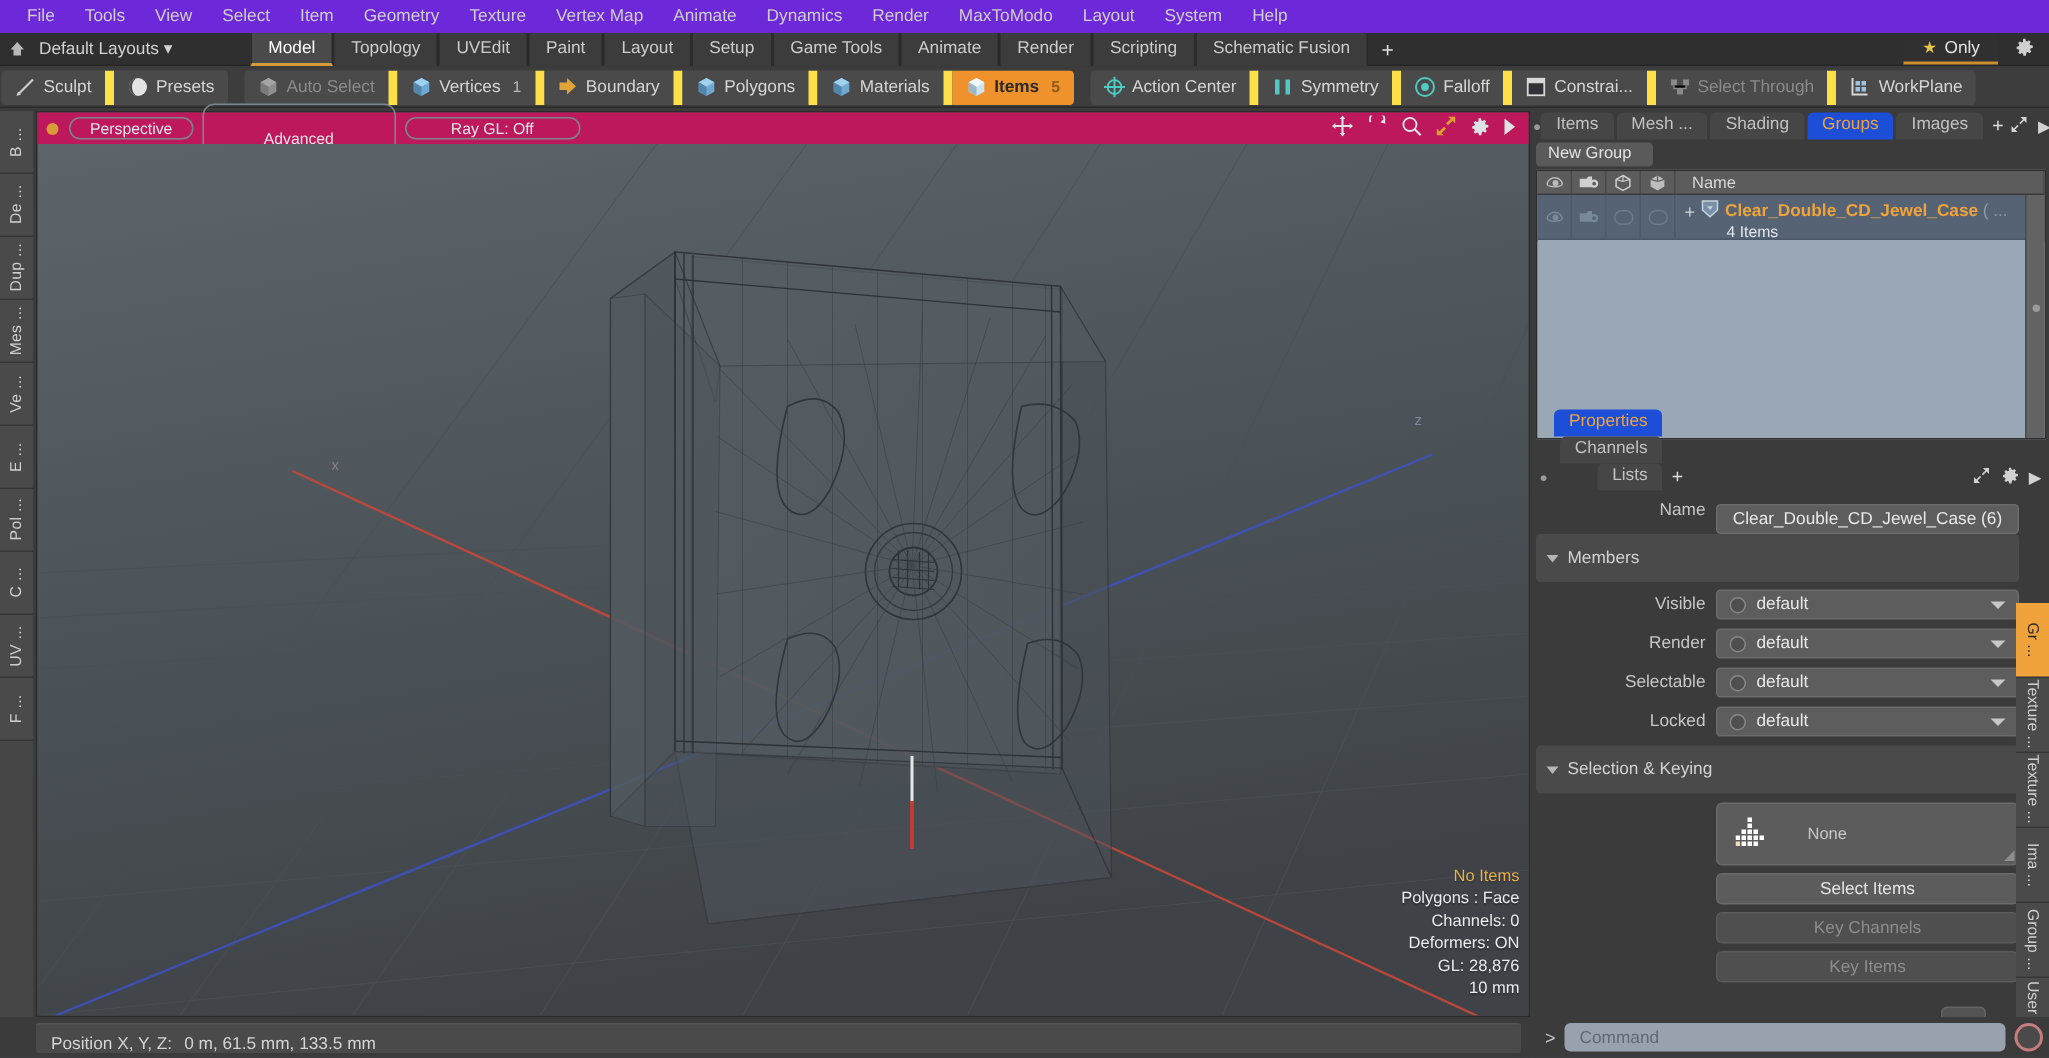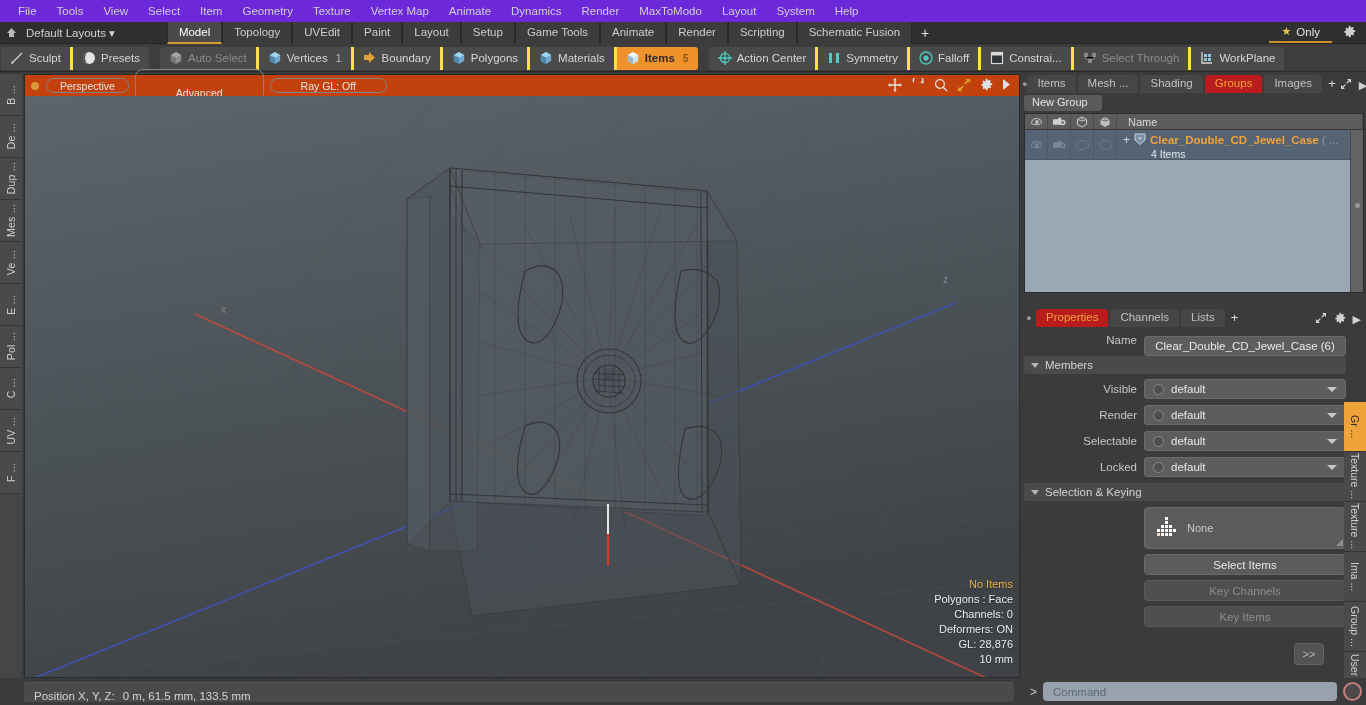--- a/index.html
+++ b/index.html
@@ -53,21 +53,21 @@
   .modebar {
     position: absolute; top: 45px; left: 0; width: 1366px; height: 27px;
     background: #3d3d3d; display: flex; align-items: center;
     border-bottom: 1px solid #2b2b2b;
   }
   .grp { display: flex; align-items: center; height: 23px; margin: 0 1px;
          background: #4a4a4a; border-radius: 3px; overflow: hidden; }
   .mbtn {
     display: flex; align-items: center; gap: 5px; height: 23px; padding: 0 9px;
     font-size: 11.5px; color: #d6d6d6; background: #4a4a4a;
-    border-right: 3px solid #fde047; white-space: nowrap;
+    border-right: 6px solid #fde047; white-space: nowrap;
   }
   .mbtn:last-child { border-right: none; }
   .mbtn.active { background: #f0922b; color: #2b2b2b; font-weight: bold; }
   .mbtn.dim { color: #8b8b8b; }
   .mbtn .cnt { color: #b9b9b9; font-size: 10.5px; margin-left: 3px; }
   .mbtn.active .cnt { color: #8a5a18; }
   .gap { width: 9px; }
 
   .ico { width: 14px; height: 14px; display: inline-block; position: relative; }
 
@@ -89,21 +89,21 @@
     position:absolute; left:0; top:494px; width:22px; height:184px; background:#464646;
   }
 
   
   .viewport-wrap {
     position: absolute; left: 24px; top: 74px; width: 996px; height: 604px;
     background: #545b60; border: 1px solid #2b2b2b;
   }
   .vp-header {
     position: absolute; top: 0; left: 0; width: 100%; height: 21px;
-    background: #c2410c; display: flex; align-items: center; padding-left: 6px;
+    background: #be185d; display: flex; align-items: center; padding-left: 6px;
   }
   .vp-dot { width: 8px; height: 8px; border-radius: 50%; background: #d99b3a; margin-right: 7px; }
   .vp-pill {
     height: 15px; line-height: 14px; padding: 0 13px; border: 1px solid #7d858b;
     border-radius: 8px; color: #e2e6e8; font-size: 10.5px; margin-right: 6px;
     text-align: center;
   }
   .vp-hdr-right { margin-left: auto; display: flex; align-items: center; gap: 9px; padding-right: 8px; color:#dfe3e6; }
   .vp-canvas { position: absolute; top: 21px; left: 0; width: 994px; height: 581px; overflow: hidden; }
   .vp-stats {
@@ -127,21 +127,21 @@
   
   .rpanel { position: absolute; left: 1022px; top: 74px; width: 344px; height: 604px; background: #3b3b3b; }
 
   .tabrow { height: 19px; display: flex; align-items: flex-end; background: #3b3b3b; position: relative; }
   .tabrow .dot { width: 14px; display:flex;align-items:center;justify-content:center; height:19px; color:#9a9a9a; font-size:9px;}
   .ptab {
     height: 18px; line-height: 17px; padding: 0 10px; font-size: 11.5px;
     color: #c2c2c2; background: #464646; border-radius: 4px 4px 0 0;
     margin-right: 2px; white-space: nowrap; max-width: 92px; overflow: hidden;
   }
-  .ptab.active { background: #b91c1c; color: #f0a33a; }
+  .ptab.active { background: #1d4ed8; color: #f0a33a; }
   .tab-plus { color: #dcdcdc; font-size: 13px; padding: 0 4px; line-height: 18px; }
   .tabrow-right { margin-left: auto; display: flex; align-items: center; gap: 7px; padding: 0 5px 1px 0; color:#d2d2d2; font-size:11px;}
 
   .groupbar { height: 20px; background: #3b3b3b; display:flex; align-items:center; padding-left:2px;}
   .newgroup-btn {
     height: 16px; line-height: 15px; padding: 0 14px 0 8px; background: #5a5a5a;
     border-radius: 3px; font-size: 11px; color: #e4e4e4;
   }
 
   .itemlist { position: relative; background: #9aa7b4; border: 1px solid #2d2d2d; height: 180px; margin: 0 2px; }
@@ -175,34 +175,34 @@
   .row .lbl { width: 120px; text-align: right; padding-right: 7px; color: #c7c7c7; font-size: 11.5px; }
   .field {
     flex: 1; height: 20px; background: #5d5d5d; border: 1px solid #6b6b6b;
     border-radius: 3px; display: flex; align-items: center; padding: 0 8px;
     color: #e8e8e8; font-size: 11.5px; position: relative;
   }
   .field.center { justify-content: center; margin-top: 12px; }
   .radio { width: 11px; height: 11px; border-radius: 50%; border: 1px solid #878787; background: #4f4f4f; flex: none; }
   .caret { position: absolute; right: 8px; width:0;height:0;border-left:5px solid transparent;border-right:5px solid transparent;border-top:5px solid #c7c7c7;}
   .section {
-    height: 18px; background: #4a4a4a; display: flex; align-items: center;
+    height: 32px; background: #4a4a4a; display: flex; align-items: center;
     padding-left: 7px; gap: 6px; color: #d2d2d2; font-size: 11.5px;
     border-radius: 3px; margin: 3px 0 2px 0;
   }
   .tri-d { width:0;height:0;border-left:4.5px solid transparent;border-right:4.5px solid transparent;border-top:5px solid #b6b6b6;}
   .btnwide {
     height: 21px; background: #5c5c5c; border: 1px solid #6a6a6a; border-radius: 4px;
     display: flex; align-items: center; justify-content: center; color: #e6e6e6;
     font-size: 11.5px; margin-bottom: 5px;
   }
   .btnwide.dis { color: #8d8d8d; background: #4f4f4f; border-color:#5a5a5a; }
   .sk-area { position: absolute; left: 122px; right: 22px; top: 0; }
   .none-box { height: 42px; background: #5c5c5c; border:1px solid #6a6a6a; border-radius:4px;
-              display:flex;align-items:center;gap:10px;padding-left:12px; margin-bottom:5px; position:relative;}
+              display:flex;align-items:center;gap:28px;padding-left:12px; margin-bottom:5px; position:relative;}
   .none-box .corner { position:absolute; right:2px; bottom:2px; width:0;height:0;
               border-left:7px solid transparent; border-bottom:7px solid #8e8e8e;}
   .dotgrid { width: 20px; height: 24px; }
   .arrbtn { position: absolute; right: 22px; bottom: 8px; width: 30px; height: 22px;
             background: #545454; border:1px solid #646464; border-radius:4px;
             display:flex;align-items:center;justify-content:center;color:#b7b7b7;font-size:11px;}
 
   
   .vstrip-right { position: absolute; right: 0; top: 328px; width: 22px; height: 350px; background:#3b3b3b;
                   display:flex;flex-direction:column;}
@@ -718,21 +718,21 @@
       </div>
       <div class="il-body"></div>
       <div class="il-scroll">
           <div class="knob"></div>
         </div>
     </div>
 
     <div class="props">
       <div class="tabrow" style="position:absolute;top:0;left:0;width:344px;">
         <div class="dot">●</div>
-        <div style="display:flex;align-items:flex-end;" id="proptabs">
+        <div style="display:flex;align-items:flex-end;flex-direction:column;" id="proptabs">
             <div class="ptab active">Properties</div>
             <div class="ptab">Channels</div>
             <div class="ptab">Lists</div>
           </div>
         <div class="tab-plus">+</div>
         <div class="tabrow-right">
           <span>
             <svg width="12" height="12" viewBox="0 0 12 12">
                 <path fill="#d2d2d2" d="M11 1v4l-1.6-1.6L7 5.8 6.2 5l2.4-2.4L7 1z"></path>
                 <path fill="#d2d2d2" d="M1 11V7l1.6 1.6L5 6.2 5.8 7 3.4 9.4 5 11z"></path>

